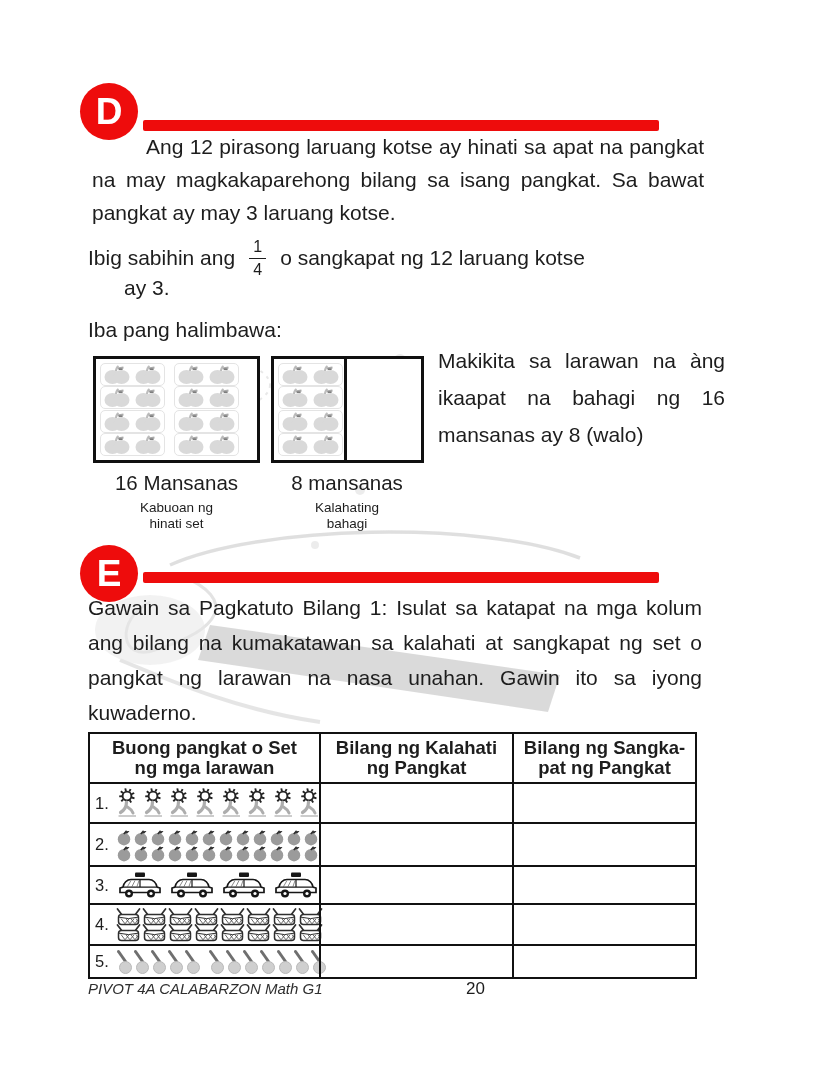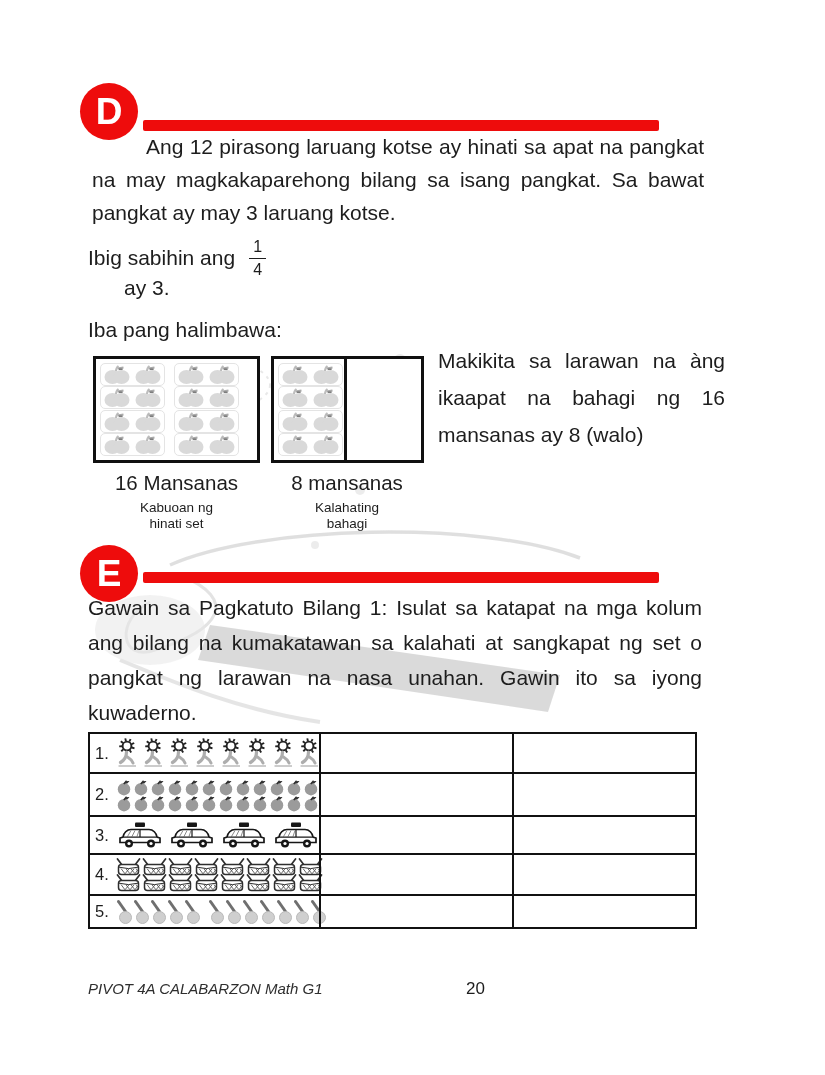--- a/index.html
+++ b/index.html
@@ -83,20 +83,21 @@
 
 <p class="abs para indent" style="left:88px;top:126px;width:612px;margin:4px;">Ang 12 pirasong laruang kotse ay hinati sa apat na pangkat na may magkakaparehong bilang sa isang pangkat. Sa bawat pangkat ay may 3  laruang kotse.</p>
 
 <div class="abs frac-line" style="left:88px;top:238px;width:616px;">
   <span>Ibig sabihin ang</span>
   <span class="frac">
     <span class="num">1</span>
     <span class="bar"></span>
     <span class="den">4</span>
   </span>
+  <span>o  sangkapat ng 12 laruang kotse</span>
 </div>
 <div class="abs para" style="left:88px;top:271px;margin-left:36px;">ay 3.</div>
 
 <div class="abs ex-label" style="left:88px;top:318px;">Iba pang halimbawa:</div>
 
 <div class="abs ex-box" style="left:93px;top:356px;width:167px;height:107px;">
   <div class="apple-grid">
       <div class="apple-row">
         <div class="apple-pair">
           <svg width="30" height="21" viewBox="0 0 30 21">
@@ -329,20 +330,34 @@
 </div>
 
 <p class="abs side-note" style="left:438px;top:342px;width:287px;margin:0;">Makikita sa larawan na àng ikaapat na bahagi ng 16 mansanas ay 8 (walo)</p>
 
 <div class="abs badge" style="left:80px;top:545px;">E</div>
 <div class="abs red-rule" style="left:143px;top:572px;width:516px;"></div>
 
 <p class="abs e-para" style="left:88px;top:590px;width:614px;margin:0;"><b>Gawain sa Pagkatuto Bilang 1:</b><span> Isulat sa katapat na mga kolum ang bilang na kumakatawan sa </span><b>kalahati</b><span> at </span><b>sangkapat</b><span> ng set o pangkat ng larawan na nasa unahan. Gawin ito sa iyong kuwaderno.</span></p>
 
 <div class="abs ex-table" style="left:88px;top:732px;width:609px;" id="ex-table">
+    <div class="t-head">
+      <div class="t-hcell">
+        <div>Buong pangkat o Set</div>
+        <div>ng mga larawan</div>
+      </div>
+      <div class="t-hcell">
+        <div>Bilang ng Kalahati</div>
+        <div>ng Pangkat</div>
+      </div>
+      <div class="t-hcell">
+        <div>Bilang ng Sangka-</div>
+        <div>pat ng Pangkat</div>
+      </div>
+    </div>
     <div class="t-row t-row1">
       <div class="t-cell t-first">
         <span class="row-num">1.</span>
         <span class="icons">
           <div class="icon-line icon-flower">
             <svg width="22" height="30" viewBox="0 0 22 30">
       <g stroke="#222" stroke-width="1.9" fill="none">
                 <circle cx="11" cy="8" r="4.4"></circle>
                 <line x1="15.8" y1="9.5" x2="18.5" y2="10.3"></line>
                 <line x1="13.7" y1="12.2" x2="15.2" y2="14.6"></line>

